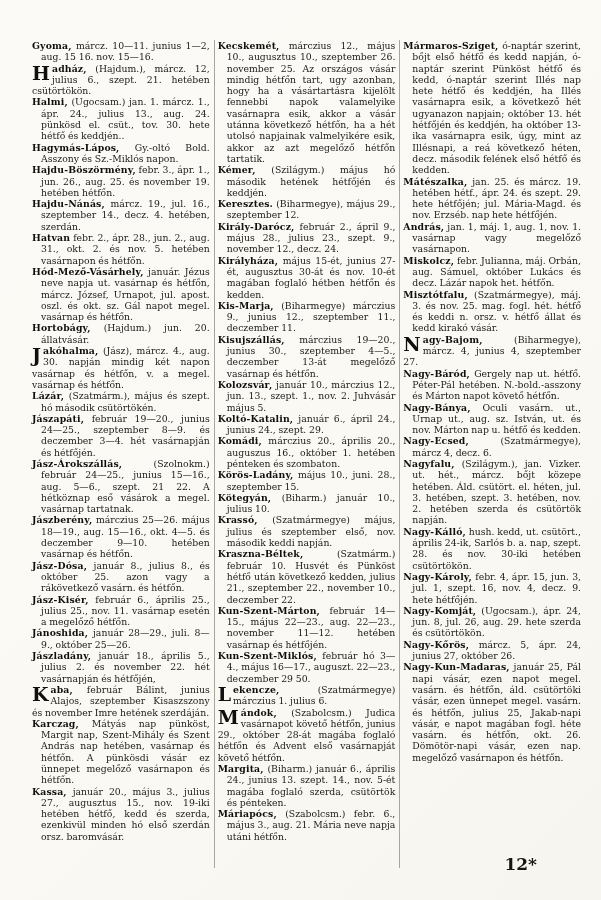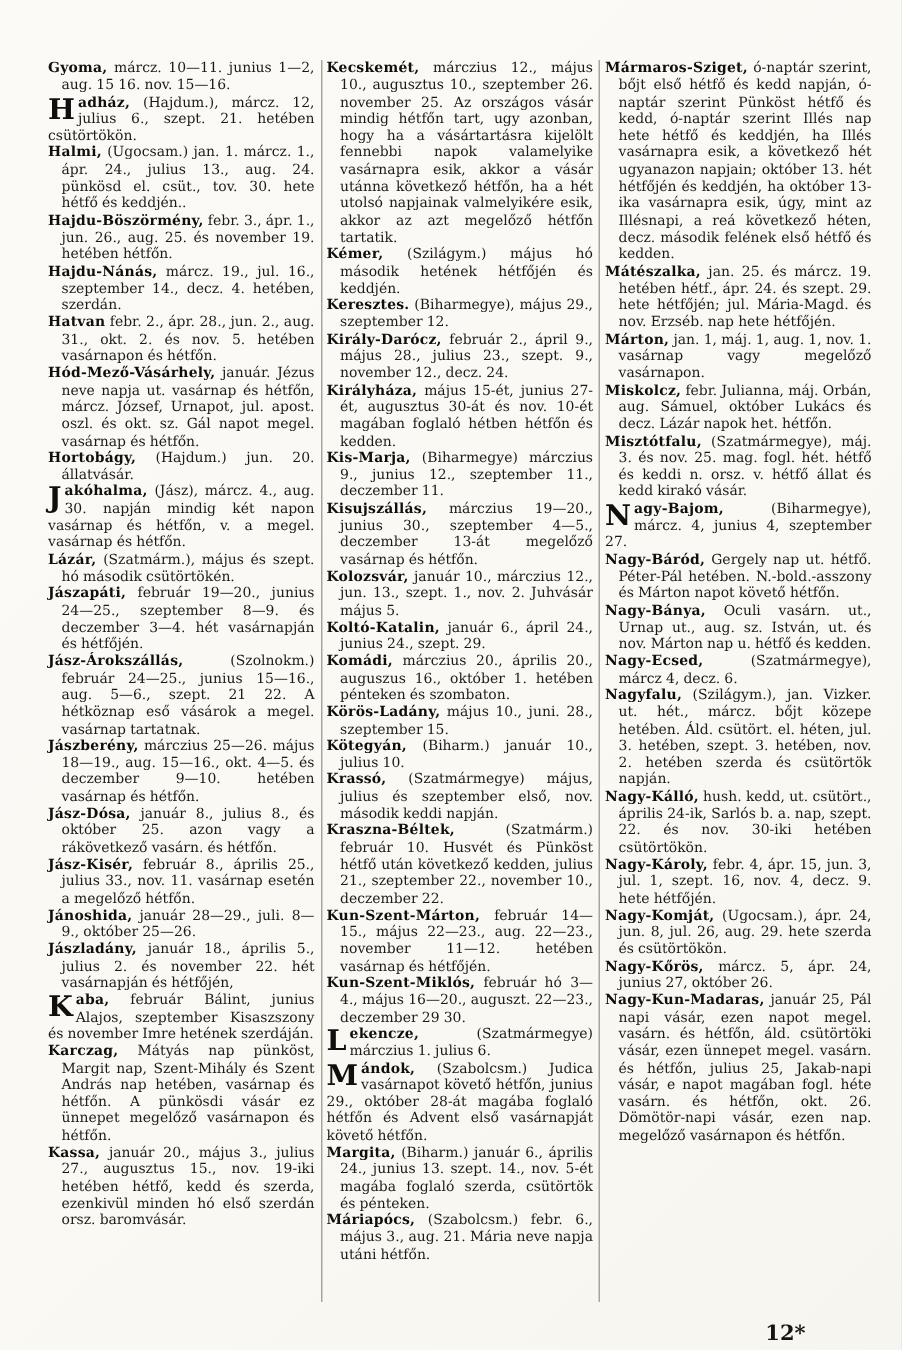--- a/index.html
+++ b/index.html
@@ -53,47 +53,48 @@
     float:left;
     font-weight:bold;
     font-size:19px;
     line-height:19px;
     margin:1px 2px 0 0;
     color:#100f0d;
   }
   .pageno{
     position:absolute;
     right:64px;
-    bottom:3px;
-    font-size:14px;
+    bottom:26px;
+    font-size:17px;
     font-weight:bold;
     color:#171512;
   }
 </style>
 </head>
 <body>
 
 <div class="page">
   <div class="columns">
     <div class="col">
         <p class="entry"><b>Gyoma,</b> <span>márcz. 10—11. junius 1—2, aug. 15  16. nov. 15—16.</span></p>
         <p class="entry cap"><span class="dropcap">H</span><b>adház,</b> <span>(Hajdum.), márcz. 12, julius 6., szept. 21. hetében csütörtökön.</span></p>
         <p class="entry"><b>Halmi,</b> <span>(Ugocsam.) jan. 1. márcz. 1., ápr. 24., julius 13., aug. 24. pünkösd el. csüt., tov. 30. hete hétfő és keddjén..</span></p>
+        <p class="entry"><b>Hagymás-Lápos,</b> <span>Gy.-oltó Bold. Asszony és Sz.-Miklós napon.</span></p>
         <p class="entry"><b>Hajdu-Böszörmény,</b> <span>febr. 3., ápr. 1., jun. 26., aug. 25. és november 19. hetében hétfőn.</span></p>
         <p class="entry"><b>Hajdu-Nánás,</b> <span>márcz. 19., jul. 16., szeptember 14., decz. 4. hetében, szerdán.</span></p>
         <p class="entry"><b>Hatvan</b> <span>febr. 2., ápr. 28., jun. 2., aug. 31., okt. 2. és nov. 5. hetében vasárnapon és hétfőn.</span></p>
         <p class="entry"><b>Hód-Mező-Vásárhely,</b> <span>január. Jézus neve napja ut. vasárnap és hétfőn, márcz. József, Urnapot, jul. apost. oszl. és okt. sz. Gál napot megel. vasárnap és hétfőn.</span></p>
         <p class="entry"><b>Hortobágy,</b> <span>(Hajdum.) jun. 20. állatvásár.</span></p>
         <p class="entry cap"><span class="dropcap">J</span><b>akóhalma,</b> <span>(Jász), márcz. 4., aug. 30. napján mindig két napon vasárnap és hétfőn, v. a megel. vasárnap és hétfőn.</span></p>
         <p class="entry"><b>Lázár,</b> <span>(Szatmárm.), május és szept. hó második csütörtökén.</span></p>
         <p class="entry"><b>Jászapáti,</b> <span>február 19—20., junius 24—25., szeptember 8—9. és deczember 3—4. hét vasárnapján és hétfőjén.</span></p>
         <p class="entry"><b>Jász-Árokszállás,</b> <span>(Szolnokm.) február 24—25., junius 15—16., aug. 5—6., szept. 21  22. A hétköznap eső vásárok a megel. vasárnap tartatnak.</span></p>
         <p class="entry"><b>Jászberény,</b> <span>márczius 25—26. május 18—19., aug. 15—16., okt. 4—5. és deczember 9—10. hetében vasárnap és hétfőn.</span></p>
         <p class="entry"><b>Jász-Dósa,</b> <span>január 8., julius 8., és október 25. azon vagy a rákövetkező vasárn. és hétfőn.</span></p>
-        <p class="entry"><b>Jász-Kisér,</b> <span>február 8., április 25., julius 33., nov. 11. vasárnap esetén a megelőző hétfőn.</span></p>
+        <p class="entry"><b>Jász-Kisér,</b> <span>február 6., április 25., julius 25., nov. 11. vasárnap esetén a megelőző hétfőn.</span></p>
         <p class="entry"><b>Jánoshida,</b> <span>január 28—29., juli. 8—9., október 25—26.</span></p>
         <p class="entry"><b>Jászladány,</b> <span>január 18., április 5., julius 2. és november 22. hét vasárnapján és hétfőjén,</span></p>
         <p class="entry cap"><span class="dropcap">K</span><b>aba,</b> <span>február Bálint, junius Alajos, szeptember Kisaszszony és november Imre hetének szerdáján.</span></p>
         <p class="entry"><b>Karczag,</b> <span>Mátyás nap pünköst, Margit nap, Szent-Mihály és Szent András nap hetében, vasárnap és hétfőn. A pünkösdi vásár ez ünnepet megelőző vasárnapon és hétfőn.</span></p>
         <p class="entry"><b>Kassa,</b> <span>január 20., május 3., julius 27., augusztus 15., nov. 19-iki hetében hétfő, kedd és szerda, ezenkivül minden hó első szerdán orsz. baromvásár.</span></p>
       </div>
     <div class="rule"></div>
     <div class="col">
         <p class="entry"><b>Kecskemét,</b> <span>márczius 12., május 10., augusztus 10., szeptember 26. november 25. Az országos vásár mindig hétfőn tart, ugy azonban, hogy ha a vásártartásra kijelölt fennebbi napok valamelyike vasárnapra esik, akkor a vásár utánna következő hétfőn, ha a hét utolsó napjainak valmelyikére esik, akkor az azt megelőző hétfőn tartatik.</span></p>
         <p class="entry"><b>Kémer,</b> <span>(Szilágym.) május hó második hetének hétfőjén és keddjén.</span></p>
@@ -103,39 +104,39 @@
         <p class="entry"><b>Kis-Marja,</b> <span>(Biharmegye) márczius 9., junius 12., szeptember 11., deczember 11.</span></p>
         <p class="entry"><b>Kisujszállás,</b> <span>márczius 19—20., junius 30., szeptember 4—5., deczember 13-át megelőző vasárnap és hétfőn.</span></p>
         <p class="entry"><b>Kolozsvár,</b> <span>január 10., márczius 12., jun. 13., szept. 1., nov. 2. Juhvásár május 5.</span></p>
         <p class="entry"><b>Koltó-Katalin,</b> <span>január 6., ápril 24., junius 24., szept. 29.</span></p>
         <p class="entry"><b>Komádi,</b> <span>márczius 20., április 20., auguszus 16., október 1. hetében pénteken és szombaton.</span></p>
         <p class="entry"><b>Körös-Ladány,</b> <span>május 10., juni. 28., szeptember 15.</span></p>
         <p class="entry"><b>Kötegyán,</b> <span>(Biharm.) január 10., julius 10.</span></p>
         <p class="entry"><b>Krassó,</b> <span>(Szatmármegye) május, julius és szeptember első, nov. második keddi napján.</span></p>
         <p class="entry"><b>Kraszna-Béltek,</b> <span>(Szatmárm.) február 10. Husvét és Pünköst hétfő után következő kedden, julius 21., szeptember 22., november 10., deczember 22.</span></p>
         <p class="entry"><b>Kun-Szent-Márton,</b> <span>február 14—15., május 22—23., aug. 22—23., november 11—12. hetében vasárnap és hétfőjén.</span></p>
-        <p class="entry"><b>Kun-Szent-Miklós,</b> <span>február hó 3—4., május 16—20., auguszt. 22—23., deczember 29  30.</span></p>
+        <p class="entry"><b>Kun-Szent-Miklós,</b> <span>február hó 3—4., május 16—17., auguszt. 22—23., deczember 29  50.</span></p>
         <p class="entry cap"><span class="dropcap">L</span><b>ekencze,</b> <span>(Szatmármegye) márczius 1. julius 6.</span></p>
         <p class="entry cap"><span class="dropcap">M</span><b>ándok,</b> <span>(Szabolcsm.) Judica vasárnapot követő hétfőn, junius 29., október 28-át magába foglaló hétfőn és Advent első vasárnapját követő hétfőn.</span></p>
         <p class="entry"><b>Margita,</b> <span>(Biharm.) január 6., április 24., junius 13. szept. 14., nov. 5-ét magába foglaló szerda, csütörtök és pénteken.</span></p>
         <p class="entry"><b>Máriapócs,</b> <span>(Szabolcsm.) febr. 6., május 3., aug. 21. Mária neve napja utáni hétfőn.</span></p>
       </div>
     <div class="rule"></div>
     <div class="col">
         <p class="entry"><b>Mármaros-Sziget,</b> <span>ó-naptár szerint, bőjt első hétfő és kedd napján, ó-naptár szerint Pünköst hétfő és kedd, ó-naptár szerint Illés nap hete hétfő és keddjén, ha Illés vasárnapra esik, a következő hét ugyanazon napjain; október 13. hét hétfőjén és keddjén, ha október 13-ika vasárnapra esik, úgy, mint az Illésnapi, a reá következő héten, decz. második felének első hétfő és kedden.</span></p>
         <p class="entry"><b>Mátészalka,</b> <span>jan. 25. és márcz. 19. hetében hétf., ápr. 24. és szept. 29. hete hétfőjén; jul. Mária-Magd. és nov. Erzséb. nap hete hétfőjén.</span></p>
-        <p class="entry"><b>Márton,</b> <span>jan. 1, máj. 1, aug. 1, nov. 1. vasárnap vagy megelőző vasárnapon.</span></p>
+        <p class="entry"><b>András,</b> <span>jan. 1, máj. 1, aug. 1, nov. 1. vasárnap vagy megelőző vasárnapon.</span></p>
         <p class="entry"><b>Miskolcz,</b> <span>febr. Julianna, máj. Orbán, aug. Sámuel, október Lukács és decz. Lázár napok het. hétfőn.</span></p>
         <p class="entry"><b>Misztótfalu,</b> <span>(Szatmármegye), máj. 3. és nov. 25. mag. fogl. hét. hétfő és keddi n. orsz. v. hétfő állat és kedd kirakó vásár.</span></p>
         <p class="entry cap"><span class="dropcap">N</span><b>agy-Bajom,</b> <span>(Biharmegye), márcz. 4, junius 4, szeptember 27.</span></p>
         <p class="entry"><b>Nagy-Báród,</b> <span>Gergely nap ut. hétfő. Péter-Pál hetében. N.-bold.-asszony és Márton napot követő hétfőn.</span></p>
         <p class="entry"><b>Nagy-Bánya,</b> <span>Oculi vasárn. ut., Urnap ut., aug. sz. István, ut. és nov. Márton nap u. hétfő és kedden.</span></p>
         <p class="entry"><b>Nagy-Ecsed,</b> <span>(Szatmármegye), márcz 4, decz. 6.</span></p>
         <p class="entry"><b>Nagyfalu,</b> <span>(Szilágym.), jan. Vizker. ut. hét., márcz. bőjt közepe hetében. Áld. csütört. el. héten, jul. 3. hetében, szept. 3. hetében, nov. 2. hetében szerda és csütörtök napján.</span></p>
-        <p class="entry"><b>Nagy-Kálló,</b> <span>hush. kedd, ut. csütört., április 24-ik, Sarlós b. a. nap, szept. 22. és nov. 30-iki hetében csütörtökön.</span></p>
+        <p class="entry"><b>Nagy-Kálló,</b> <span>hush. kedd, ut. csütört., április 24-ik, Sarlós b. a. nap, szept. 28. és nov. 30-iki hetében csütörtökön.</span></p>
         <p class="entry"><b>Nagy-Károly,</b> <span>febr. 4, ápr. 15, jun. 3, jul. 1, szept. 16, nov. 4, decz. 9. hete hétfőjén.</span></p>
         <p class="entry"><b>Nagy-Komját,</b> <span>(Ugocsam.), ápr. 24, jun. 8, jul. 26, aug. 29. hete szerda és csütörtökön.</span></p>
         <p class="entry"><b>Nagy-Kőrös,</b> <span>márcz. 5, ápr. 24, junius 27, október 26.</span></p>
         <p class="entry"><b>Nagy-Kun-Madaras,</b> <span>január 25, Pál napi vásár, ezen napot megel. vasárn. és hétfőn, áld. csütörtöki vásár, ezen ünnepet megel. vasárn. és hétfőn, julius 25, Jakab-napi vásár, e napot magában fogl. héte vasárn. és hétfőn, okt. 26. Dömötör-napi vásár, ezen nap. megelőző vasárnapon és hétfőn.</span></p>
       </div>
   </div>
   <div class="pageno">12*</div>
 </div>
 
 </body></html>

